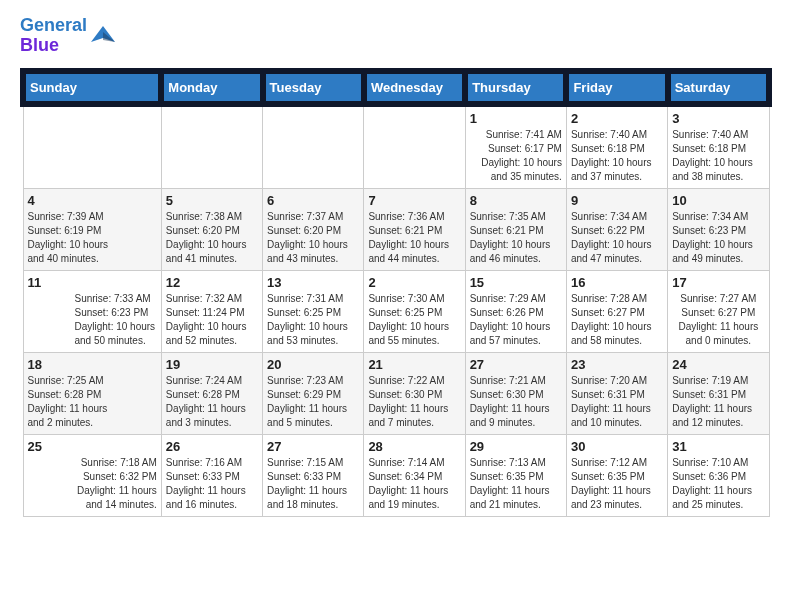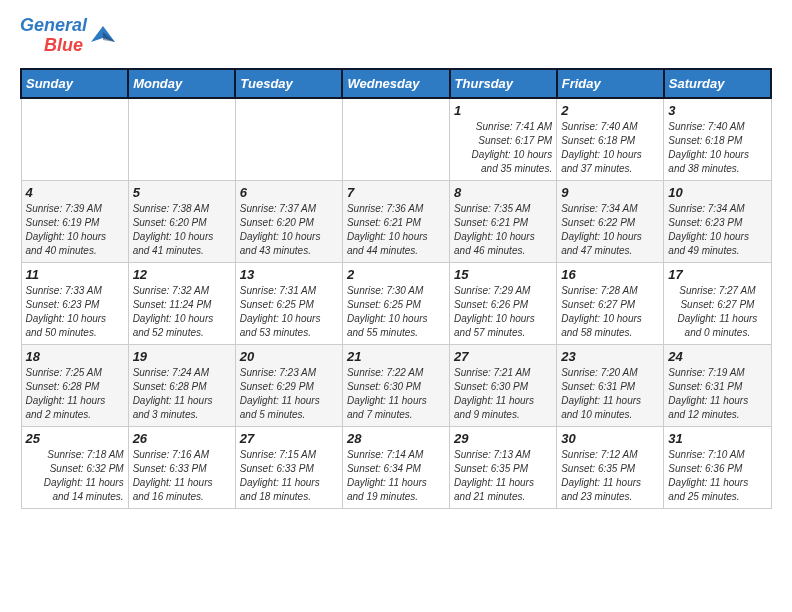--- a/index.html
+++ b/index.html
@@ -1,43 +1,43 @@
 <!DOCTYPE html>
 <html><head>
   <meta charset="utf-8">
   <style>
     * { box-sizing: border-box; margin: 0; padding: 0; }
     body { font-family: Arial, sans-serif; background: #fff; width: 792px; min-height: 612px; }
-    .page { width: 792px; padding: 16px 20px; font-style: italic; }
+    .page { width: 792px; padding: 16px 20px; }
     .header { display: flex; justify-content: space-between; align-items: flex-start; margin-bottom: 12px; }
     .logo { display: flex; align-items: center; }
     .logo-text { font-size: 18px; font-weight: bold; color: #1a3a5c; line-height: 1.1; }
     .logo-text span { color: #2e7bc4; }
     .logo-icon { width: 28px; height: 28px; margin-left: 2px; }
     .title-block { text-align: right; }
     .month-title { font-size: 38px; color: #222; font-weight: 300; }
     .subtitle { font-size: 16px; color: #444; }
     table { width: 100%; border-collapse: collapse; }
-    thead tr th { background: #2e7bc4; color: #fff; font-size: 13px; font-weight: bold; padding: 6px 4px; text-align: left; border: 2px solid #0f172a; }
+    thead tr th { background: #2e7bc4; color: #fff; font-size: 13px; font-weight: bold; padding: 6px 4px; text-align: left; border: 6px solid #0f172a; }
     tbody tr td { border: 1px solid #ccc; vertical-align: top; padding: 4px; font-size: 10.5px; color: #222; min-width: 100px; background: #fff; }
     tbody tr:nth-child(even) td { background: #f5f5f5; }
     .day-num { font-size: 13px; font-weight: bold; color: #222; display: block; margin-bottom: 2px; }
     .cell-content { font-size: 10px; color: #333; line-height: 1.4; }
     .empty-cell { background: #fff !important; }
   </style>
 </head>
 <body>
 
 <div class="page">
   <div class="header">
     <div class="logo">
       <div>
         <div class="logo-text">
           <span>General</span><br>
-          <span style="color:#ef4444;margin-left:24px;">Blue</span>
+          <span style="color:#6d28d9;">Blue</span>
         </div>
       </div>
       <svg class="logo-icon" viewBox="0 0 28 28">
         <polygon points="14,4 26,20 14,16 2,20" fill="#2e7bc4"></polygon>
         <polygon points="14,10 26,20 14,18" fill="#1a3a5c" opacity="0.5"></polygon>
       </svg>
     </div>
     <div class="title-block">
       <div class="month-title"></div>
       <div class="subtitle"></div>
@@ -131,21 +131,21 @@
             <span class="day-num">10</span>
             <div class="cell-content" style="white-space: pre-line;">Sunrise: 7:34 AM
 Sunset: 6:23 PM
 Daylight: 10 hours
 and 49 minutes.</div>
           </td>
         </tr>
         <tr>
           <td>
             <span class="day-num">11</span>
-            <div class="cell-content" style="white-space: pre-line;">Sunrise: 7:33 AM
+            <div class="cell-content" style="white-space: pre-line; margin-left: 47px;">Sunrise: 7:33 AM
 Sunset: 6:23 PM
 Daylight: 10 hours
 and 50 minutes.</div>
           </td>
           <td>
             <span class="day-num">12</span>
             <div class="cell-content" style="white-space: pre-line;">Sunrise: 7:32 AM
 Sunset: 11:24 PM
 Daylight: 10 hours
 and 52 minutes.</div>

